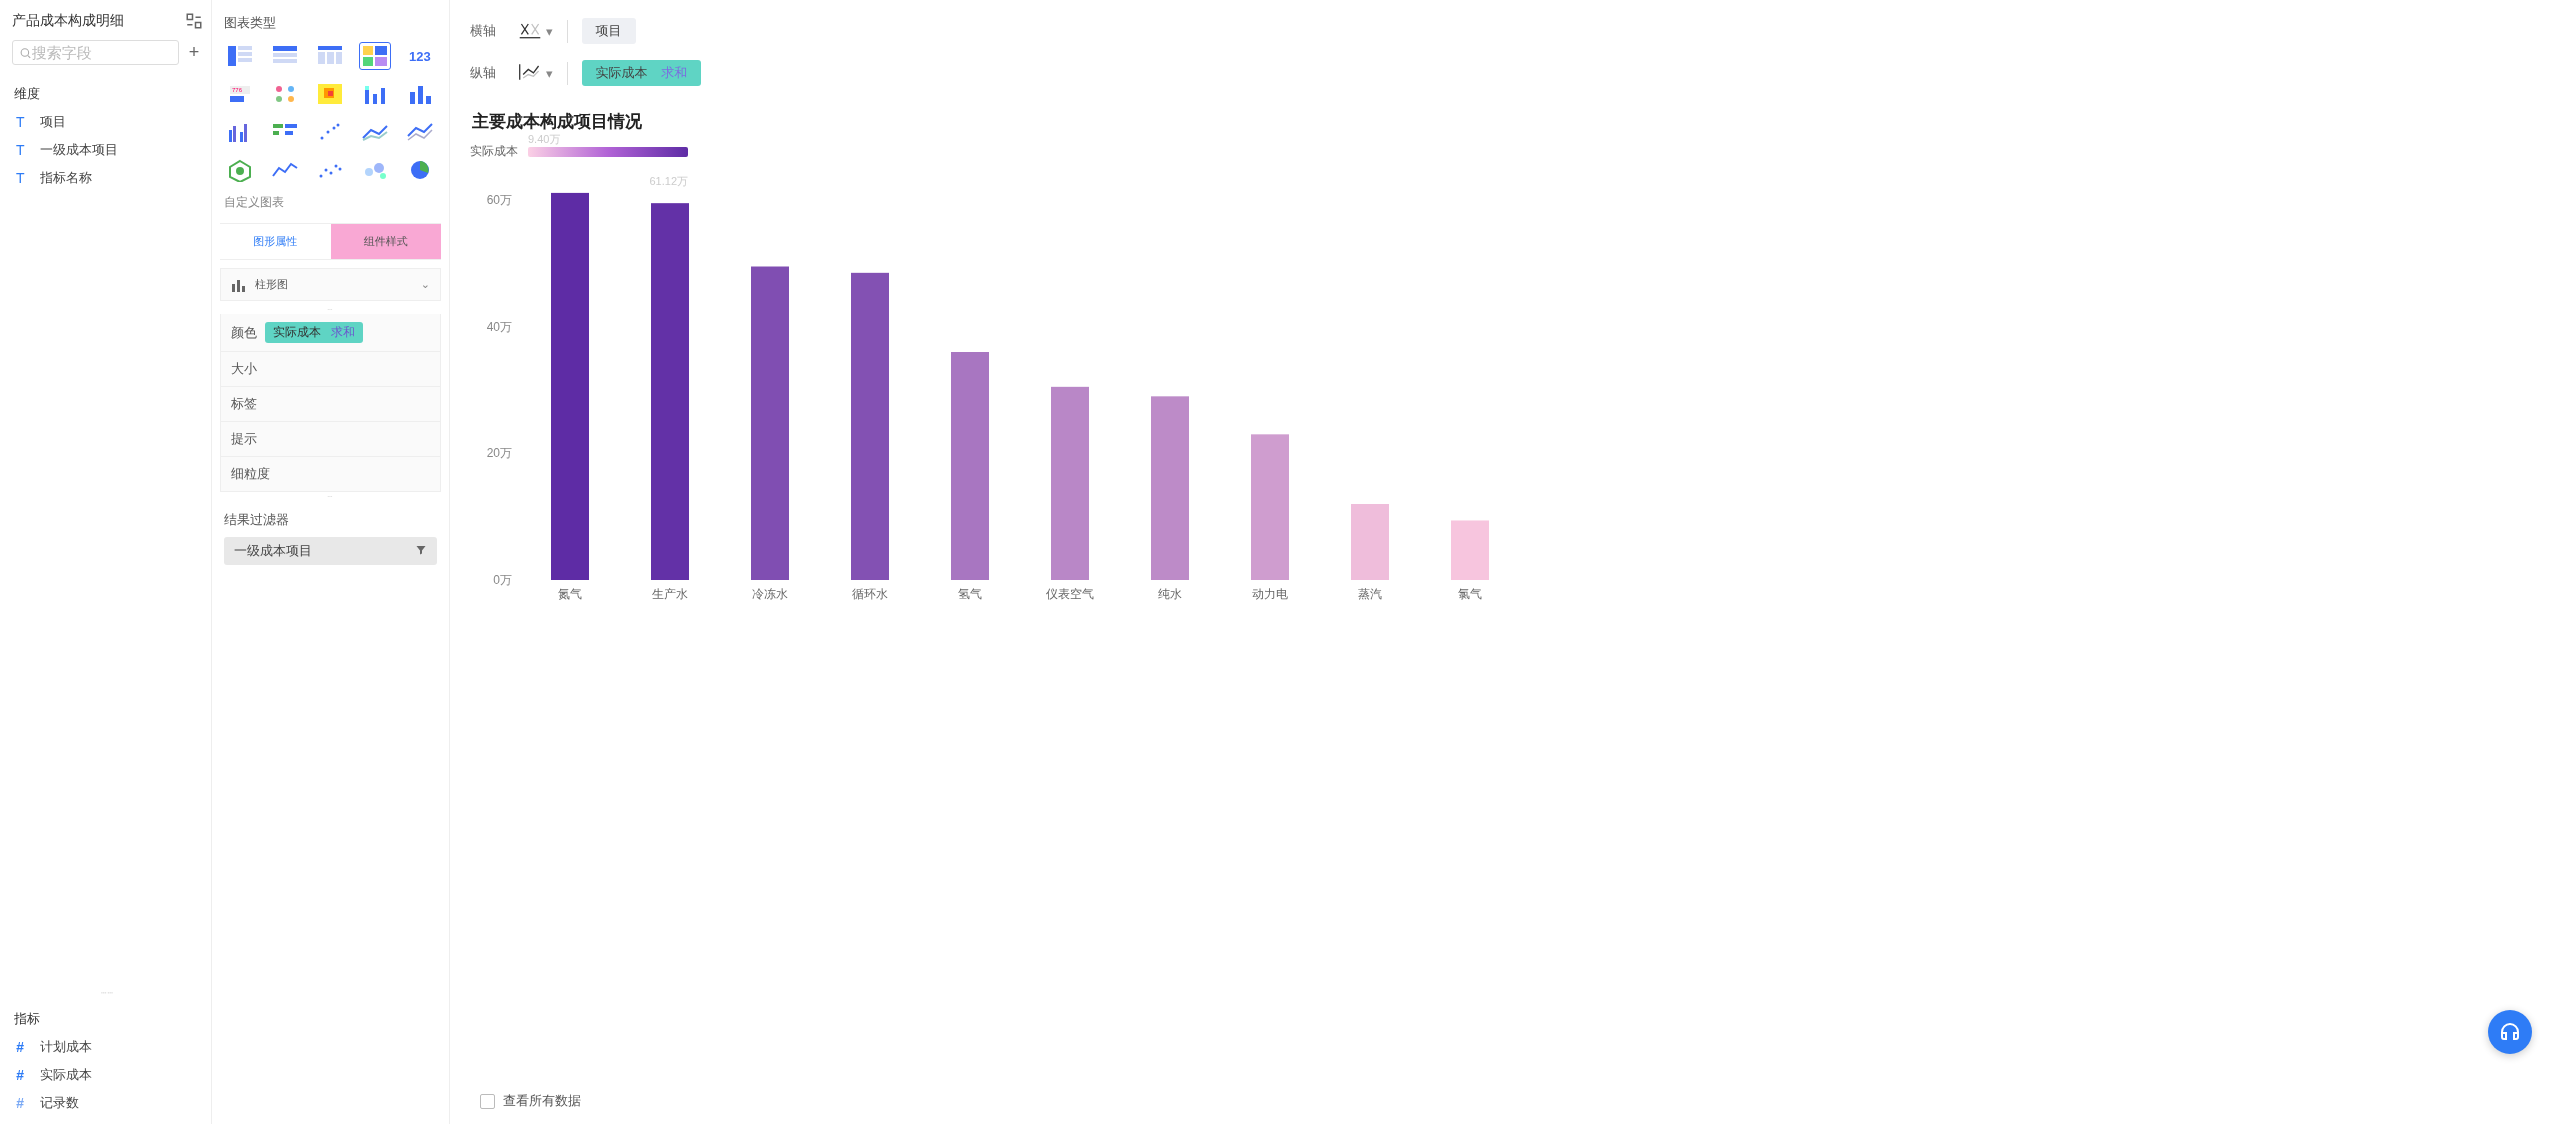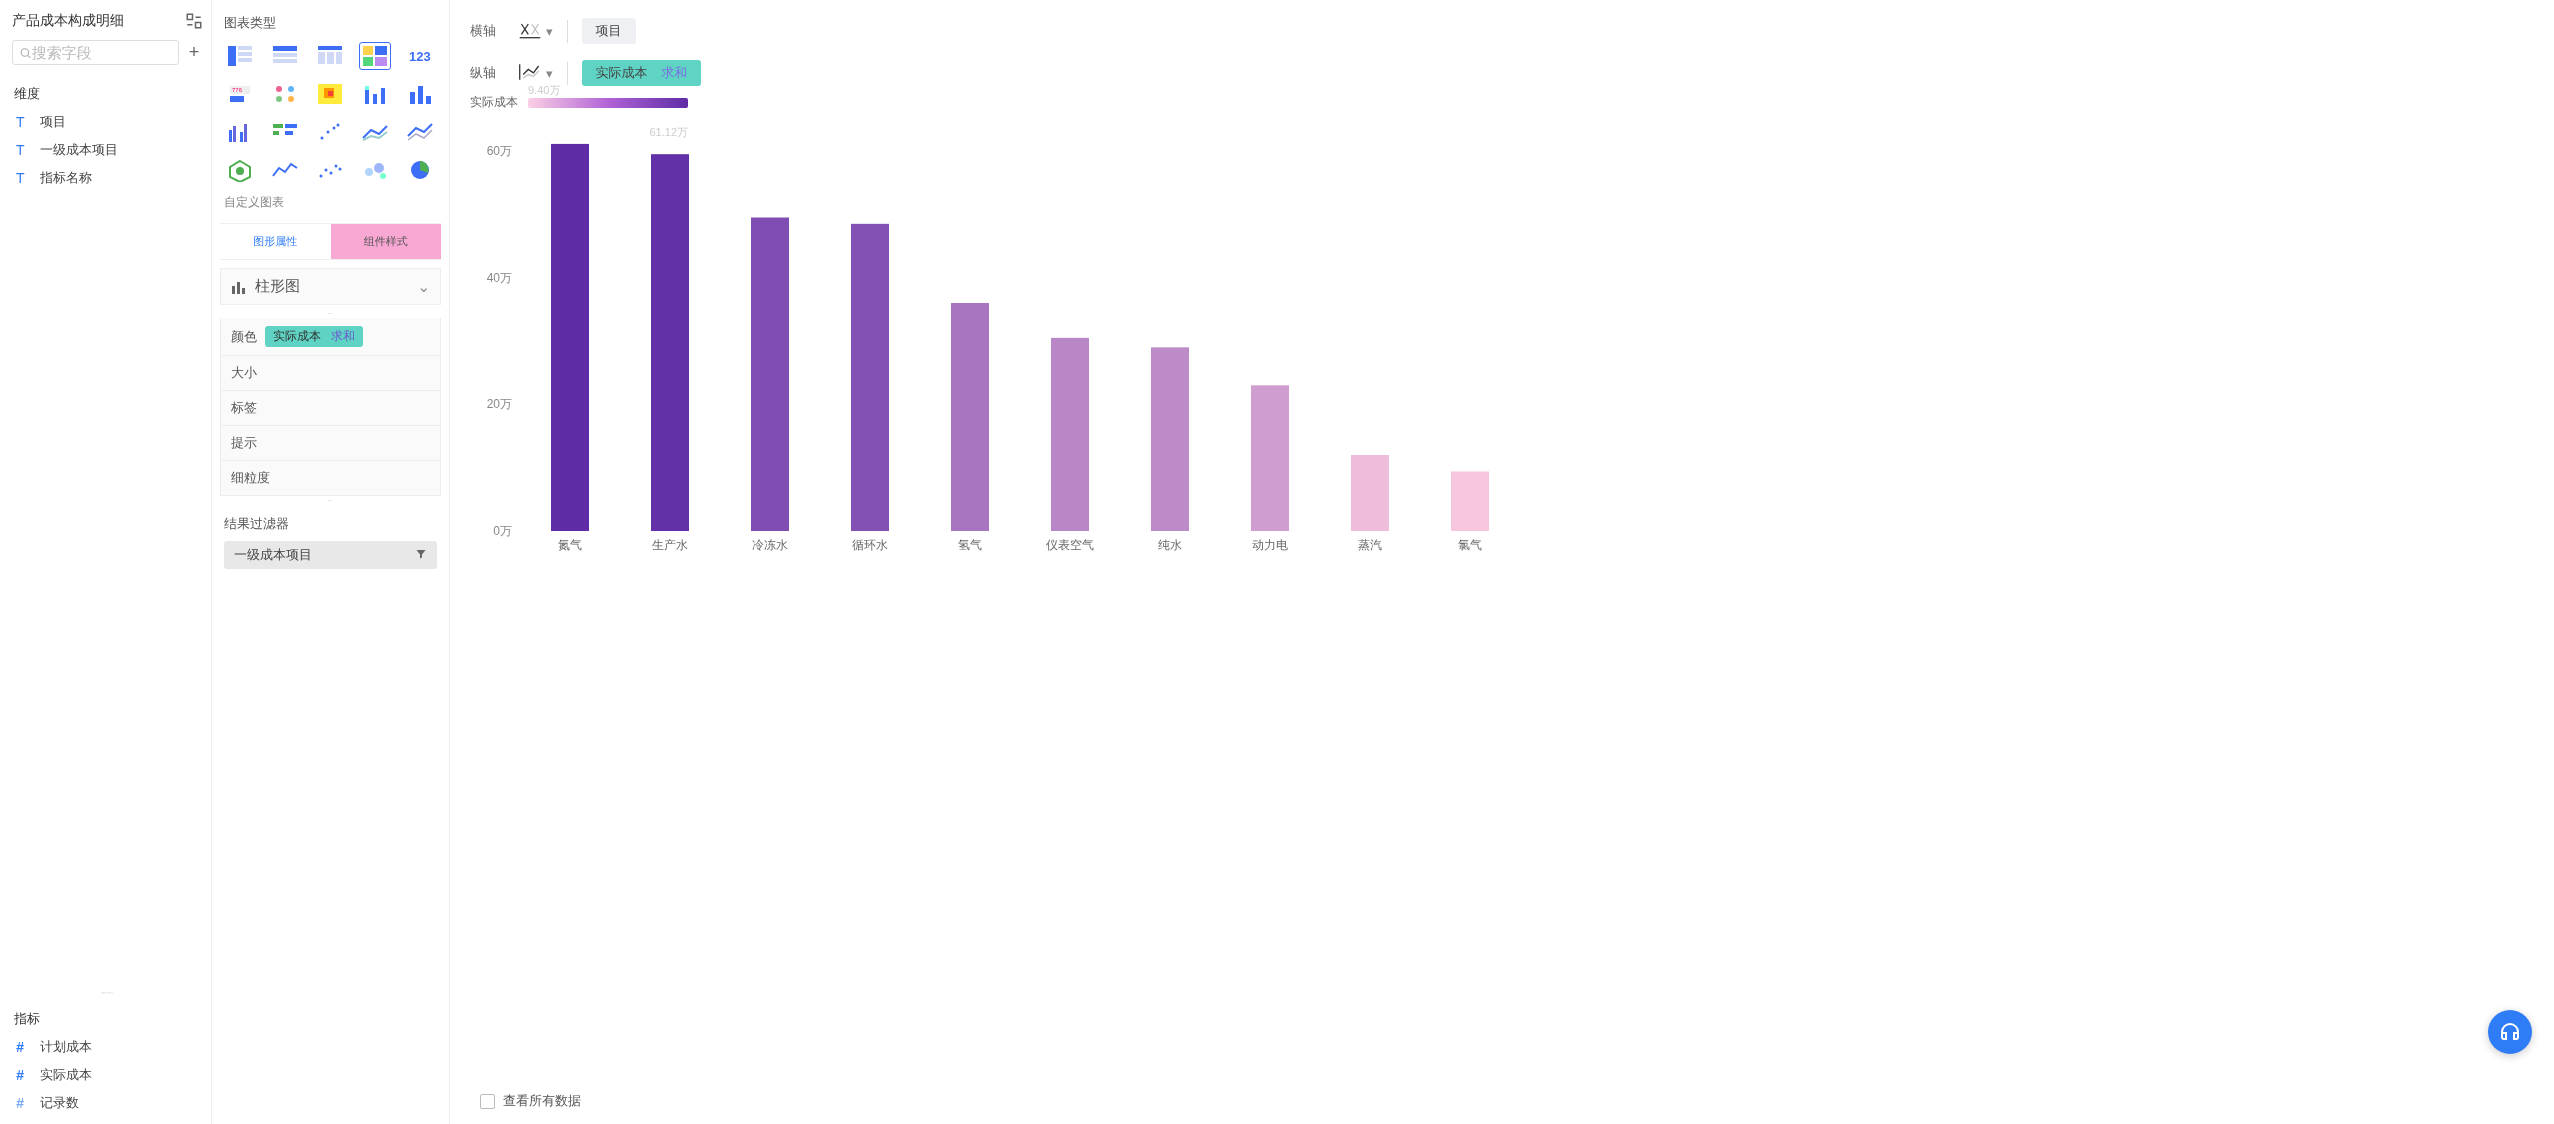--- a/index.html
+++ b/index.html
@@ -50,21 +50,21 @@
   .ct { width:32px; height:28px; display:flex; align-items:center; justify-content:center; border-radius:3px; cursor:pointer; }
   .ct.selected { border:1px solid #3d6ef6; background:#fff; }
   .ct svg { width:28px; height:24px; }
   .subtxt { font-size:12px; color:#888; margin:4px 4px 12px; }
   .tabs { display:flex; border-top:1px solid #eee; border-bottom:1px solid #eee; margin-bottom:8px; }
   .tab { flex:1; text-align:center; padding:10px 0; font-size:11px; color:#555; cursor:pointer; }
   .tab.active { color:#2e7cf6; background:#fff; }
   .tab.inactive { background:#f9a8d4; }
   .prop-row { display:flex; align-items:center; padding:8px 10px; border:1px solid #eee; border-top:none; font-size:13px; color:#555; gap:8px; background:#fafafa; }
   .prop-row:first-of-type { border-top:1px solid #eee; }
-  .select-row { display:flex; align-items:center; justify-content:space-between; padding:8px 10px; border:1px solid #eee; font-size:15px; color:#555; background:#fafafa; margin-bottom:4px; }
+  .select-row { display:flex; align-items:center; justify-content:space-between; padding:8px 10px; border:1px solid #eee; font-size:11px; color:#555; background:#fafafa; margin-bottom:4px; }
   .chev { color:#888; }
   .pill { display:inline-flex; align-items:center; background:#5fd4c4; color:#333; padding:2px 8px; border-radius:3px; font-size:12px; }
   .pill .agg { color:#6a5acd; margin-left:10px; font-size:12px; }
   .mini-drag { text-align:center; color:#ccc; font-size:8px; letter-spacing:1px; }
   .filter-label { font-size:13px; color:#555; margin:10px 4px 8px; }
   .filter-chip { display:flex; align-items:center; justify-content:space-between; background:#e8e8e8; border-radius:3px; padding:5px 10px; margin:0 4px; font-size:13px; color:#444; }
   .funnel-icon { color:#666; }
   
   .main {
     flex:1;
@@ -385,20 +385,21 @@
           </svg>
       </span>
       <span class="chev">▾</span>
     </div>
     <div class="axis-chip teal">
       <span>实际成本</span>
       <span class="agg">求和</span>
     </div>
   </div>
 
+  <div class="chart-title">主要成本构成项目情况</div>
 
   <div class="legend-row">
     <span>实际成本</span>
     <div class="gradient-bar">
       <span class="grad-label left">9.40万</span>
       <span class="grad-label right">61.12万</span>
     </div>
   </div>
 
   <div class="chart-area">

